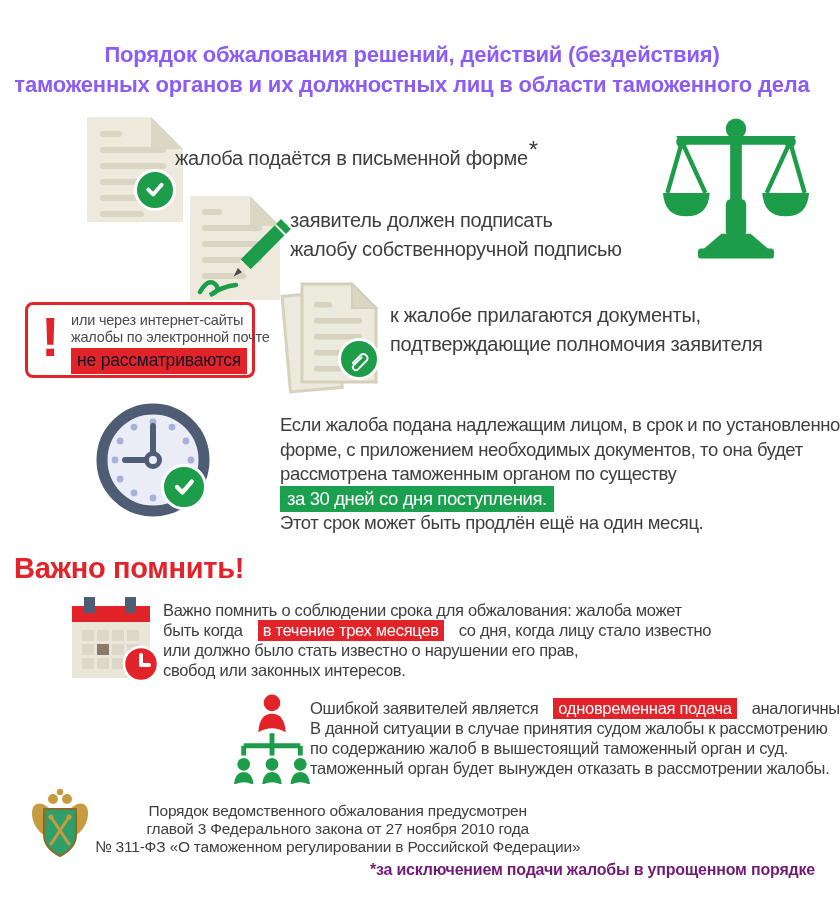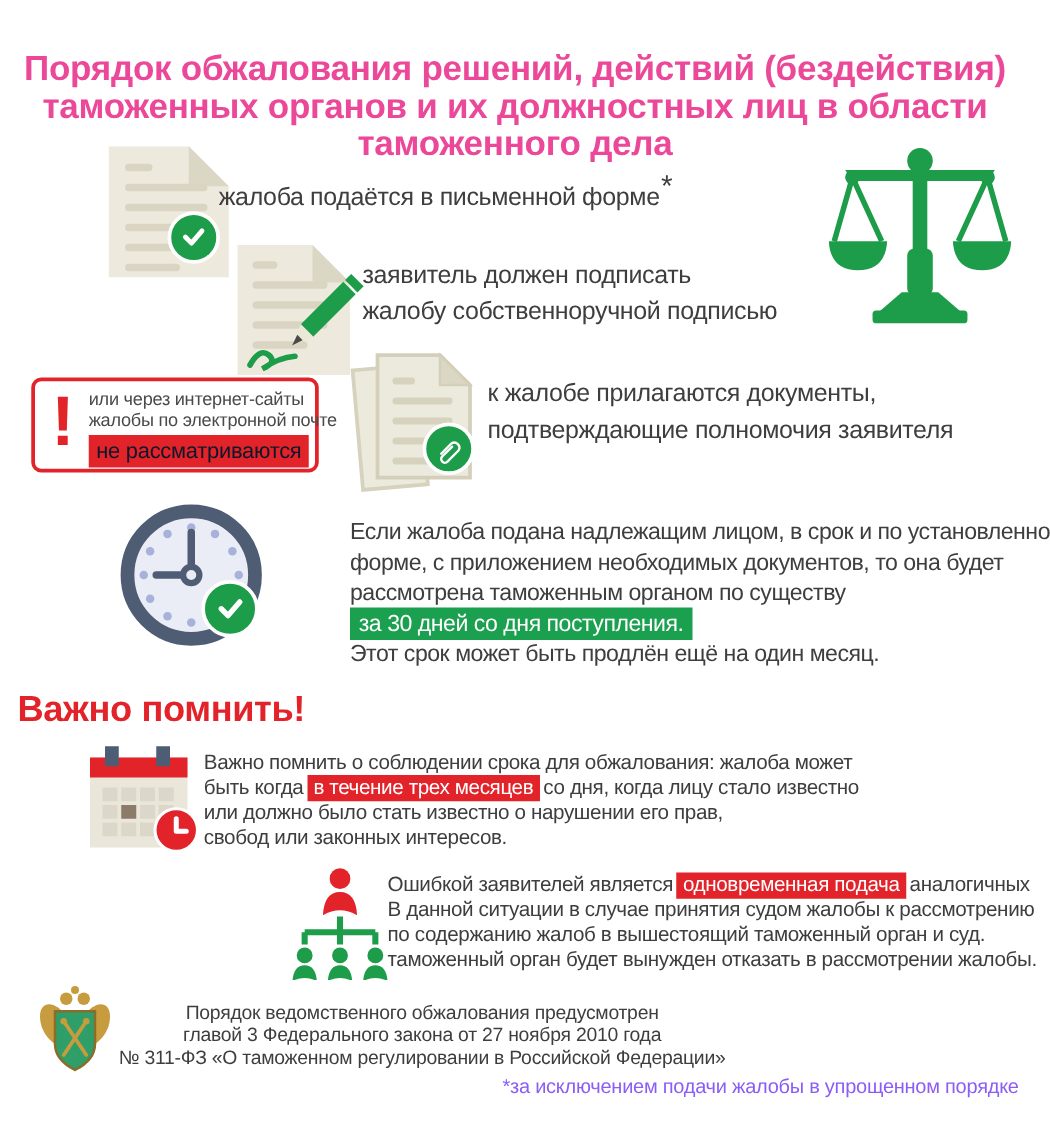--- a/index.html
+++ b/index.html
@@ -2,22 +2,22 @@
 <html><head>
 <meta charset="utf-8">
 <style>
   html,body{margin:0;padding:0;background:#ffffff;}
   .page{position:relative;width:840px;height:901px;background:#fff;overflow:hidden;
         font-family:"Liberation Sans", sans-serif;color:#3e3e3e;}
   .abs{position:absolute;}
   .nowrap{white-space:nowrap;}
 
   
-  .title{top:40px;left:0;width:824px;text-align:center;color:#ec4899;
-         font-weight:bold;font-size:28px;line-height:30px;letter-spacing:-0.2px;}
+  .title{top:40px;left:0;width:824px;text-align:center;color:#8b5cf6;
+         font-weight:bold;font-size:22px;line-height:30px;letter-spacing:-0.2px;}
 
   
   .step-text{font-size:20px;line-height:29px;letter-spacing:-0.3px;color:#3e3e3e;}
   .sup-mark{font-size:24px;position:relative;top:-7px;margin-left:1px;}
 
   
   .warning-box{left:25px;top:302px;width:230px;height:76px;box-sizing:border-box;
                border:3px solid #e2232a;border-radius:8px;background:#fff;}
   .warn-excl{position:absolute;left:13px;top:2px;font-size:56px;line-height:60px;
              font-weight:800;color:#e2232a;}
@@ -30,25 +30,25 @@
   .review-text{left:280px;top:413px;font-size:18.5px;line-height:24.5px;letter-spacing:-0.4px;}
   .chip-green{background:#1aa04f;color:#fff;padding:2px 7px 3px;}
 
   
   .important-heading{left:14px;top:551px;font-size:29px;line-height:34px;font-weight:800;
                      color:#e2232a;letter-spacing:-0.3px;}
 
   .small-text{font-size:16.5px;line-height:20px;letter-spacing:-0.3px;color:#3e3e3e;}
   .deadline-text{left:163px;top:600px;}
   .mistake-text{left:310px;top:698px;}
-  .chip-red{background:#e2232a;color:#fff;padding:1px 5px 2px;margin:0 3px;}
+  .chip-red{background:#e2232a;color:#fff;padding:1px 5px 2px;margin:0 15px;}
 
   
   .legal-text{left:95px;top:802px;font-size:15.5px;line-height:18px;letter-spacing:-0.2px;text-align:center;}
-  .footnote{right:25px;top:861px;font-size:16px;letter-spacing:-0.2px;color:#8b5cf6;}
+  .footnote{right:25px;top:861px;font-size:16px;letter-spacing:-0.2px;color:#701a75;font-weight:bold;}
 
   
   .icon{position:absolute;}
   .icon svg{display:block;width:100%;height:100%;}
   .badge{position:absolute;border-radius:50%;border:3px solid #fff;box-sizing:border-box;
          background:#1d9c49;display:flex;align-items:center;justify-content:center;}
   .badge svg{width:70%;height:70%;display:block;}
 </style>
 </head>
 <body>

